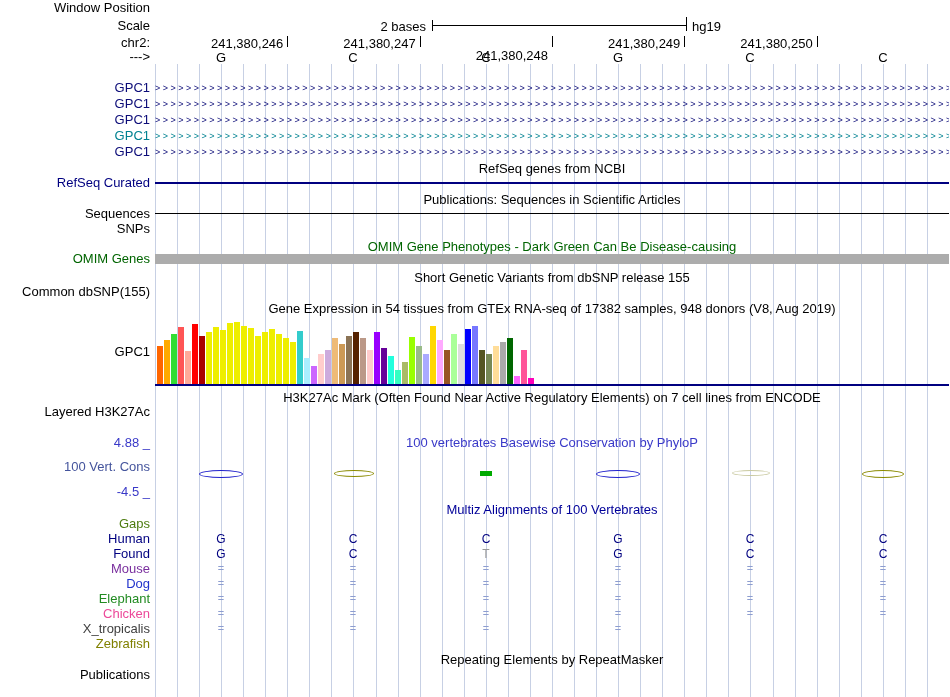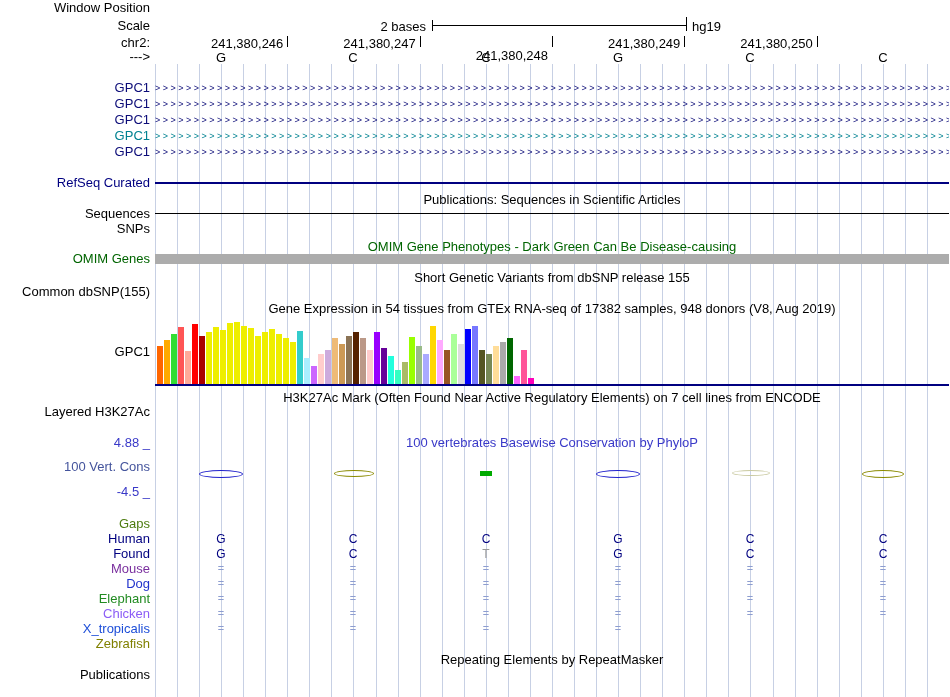--- a/index.html
+++ b/index.html
@@ -28,20 +28,21 @@
   <div style="position:absolute;top:19px;left:330px;width:96px;text-align:right">2 bases</div>
   <div style="position:absolute;top:25px;left:432px;width:254px;height:1px;background:#000"></div>
   <div style="position:absolute;top:20px;left:432px;width:1px;height:11px;background:#000"></div>
   <div style="position:absolute;top:17px;left:686px;width:1px;height:14px;background:#000"></div>
   <div style="position:absolute;top:19px;left:692px">hg19</div>
 
   <div class="lbl" style="top:36px">chr2:</div>
   <div class="lbl" style="top:50px">---&gt;</div>
 
 
+  <div class="title" style="top:162px">RefSeq genes from NCBI</div>
   <div class="lbl" style="top:176px;color:#000080">RefSeq Curated</div>
   <div style="position:absolute;top:182px;left:155px;width:794px;height:2px;background:#000080"></div>
 
   <div class="title" style="top:193px">Publications: Sequences in Scientific Articles</div>
   <div class="lbl" style="top:207px">Sequences</div>
   <div style="position:absolute;top:213px;left:155px;width:794px;height:1px;background:#000"></div>
 
   <div class="lbl" style="top:222px">SNPs</div>
 
   <div class="title" style="top:240px;color:#006400">OMIM Gene Phenotypes - Dark Green Can Be Disease-causing</div>
@@ -56,20 +57,21 @@
   <div style="position:absolute;top:384px;left:155px;width:794px;height:2px;background:#000080"></div>
 
   <div class="title" style="top:391px">H3K27Ac Mark (Often Found Near Active Regulatory Elements) on 7 cell lines from ENCODE</div>
   <div class="lbl" style="top:405px">Layered H3K27Ac</div>
 
   <div class="lbl" style="top:436px;color:#3939c8">4.88 _</div>
   <div class="title" style="top:436px;color:#3939c8">100 vertebrates Basewise Conservation by PhyloP</div>
   <div class="lbl" style="top:460px;color:#44549c">100 Vert. Cons</div>
   <div class="lbl" style="top:485px;color:#3939c8">-4.5 _</div>
 
+  <div class="title" style="top:503px;color:#000099">Multiz Alignments of 100 Vertebrates</div>
 
   <div class="title" style="top:653px">Repeating Elements by RepeatMasker</div>
   <div class="lbl" style="top:668px">Publications</div>
 <div style="position: absolute; top: 36px; left: 181.333px; width: 102px; text-align: right;">241,380,246</div>
     <div style="position: absolute; top: 36px; left: 287px; width: 1px; height: 11px; background: rgb(0, 0, 0);"></div>
     <div style="position: absolute; top: 36px; left: 313.667px; width: 102px; text-align: right;">241,380,247</div>
     <div style="position: absolute; top: 36px; left: 420px; width: 1px; height: 11px; background: rgb(0, 0, 0);"></div>
     <div style="position: absolute; top: 48px; left: 446px; width: 102px; text-align: right;">241,380,248</div>
     <div style="position: absolute; top: 36px; left: 552px; width: 1px; height: 11px; background: rgb(0, 0, 0);"></div>
     <div style="position: absolute; top: 36px; left: 578.333px; width: 102px; text-align: right;">241,380,249</div>
@@ -183,26 +185,26 @@
     <div style="position: absolute; top: 577px; left: 552px; width: 132px; text-align: center; color: rgb(141, 157, 208); font-size: 11px;">=</div>
     <div style="position: absolute; top: 577px; left: 684px; width: 132px; text-align: center; color: rgb(141, 157, 208); font-size: 11px;">=</div>
     <div style="position: absolute; top: 577px; left: 817px; width: 132px; text-align: center; color: rgb(141, 157, 208); font-size: 11px;">=</div>
     <div class="lbl" style="top: 592px; color: rgb(34, 139, 34);">Elephant</div>
     <div style="position: absolute; top: 592px; left: 155px; width: 132px; text-align: center; color: rgb(141, 157, 208); font-size: 11px;">=</div>
     <div style="position: absolute; top: 592px; left: 287px; width: 132px; text-align: center; color: rgb(141, 157, 208); font-size: 11px;">=</div>
     <div style="position: absolute; top: 592px; left: 420px; width: 132px; text-align: center; color: rgb(141, 157, 208); font-size: 11px;">=</div>
     <div style="position: absolute; top: 592px; left: 552px; width: 132px; text-align: center; color: rgb(141, 157, 208); font-size: 11px;">=</div>
     <div style="position: absolute; top: 592px; left: 684px; width: 132px; text-align: center; color: rgb(141, 157, 208); font-size: 11px;">=</div>
     <div style="position: absolute; top: 592px; left: 817px; width: 132px; text-align: center; color: rgb(141, 157, 208); font-size: 11px;">=</div>
-    <div class="lbl" style="top: 607px; color: #8b5cf6;">Chicken</div>
+    <div class="lbl" style="top: 607px; color: #ec4899;">Chicken</div>
     <div style="position: absolute; top: 607px; left: 155px; width: 132px; text-align: center; color: rgb(141, 157, 208); font-size: 11px;">=</div>
     <div style="position: absolute; top: 607px; left: 287px; width: 132px; text-align: center; color: rgb(141, 157, 208); font-size: 11px;">=</div>
     <div style="position: absolute; top: 607px; left: 420px; width: 132px; text-align: center; color: rgb(141, 157, 208); font-size: 11px;">=</div>
     <div style="position: absolute; top: 607px; left: 552px; width: 132px; text-align: center; color: rgb(141, 157, 208); font-size: 11px;">=</div>
     <div style="position: absolute; top: 607px; left: 684px; width: 132px; text-align: center; color: rgb(141, 157, 208); font-size: 11px;">=</div>
     <div style="position: absolute; top: 607px; left: 817px; width: 132px; text-align: center; color: rgb(141, 157, 208); font-size: 11px;">=</div>
-    <div class="lbl" style="top: 622px; color: #1d4ed8;">X_tropicalis</div>
+    <div class="lbl" style="top: 622px; color: #404040;">X_tropicalis</div>
     <div style="position: absolute; top: 622px; left: 155px; width: 132px; text-align: center; color: rgb(141, 157, 208); font-size: 11px;">=</div>
     <div style="position: absolute; top: 622px; left: 287px; width: 132px; text-align: center; color: rgb(141, 157, 208); font-size: 11px;">=</div>
     <div style="position: absolute; top: 622px; left: 420px; width: 132px; text-align: center; color: rgb(141, 157, 208); font-size: 11px;">=</div>
     <div style="position: absolute; top: 622px; left: 552px; width: 132px; text-align: center; color: rgb(141, 157, 208); font-size: 11px;">=</div>
     <div class="lbl" style="top: 637px; color: rgb(128, 128, 0);">Zebrafish</div>
   </div>
 
 </body></html>

